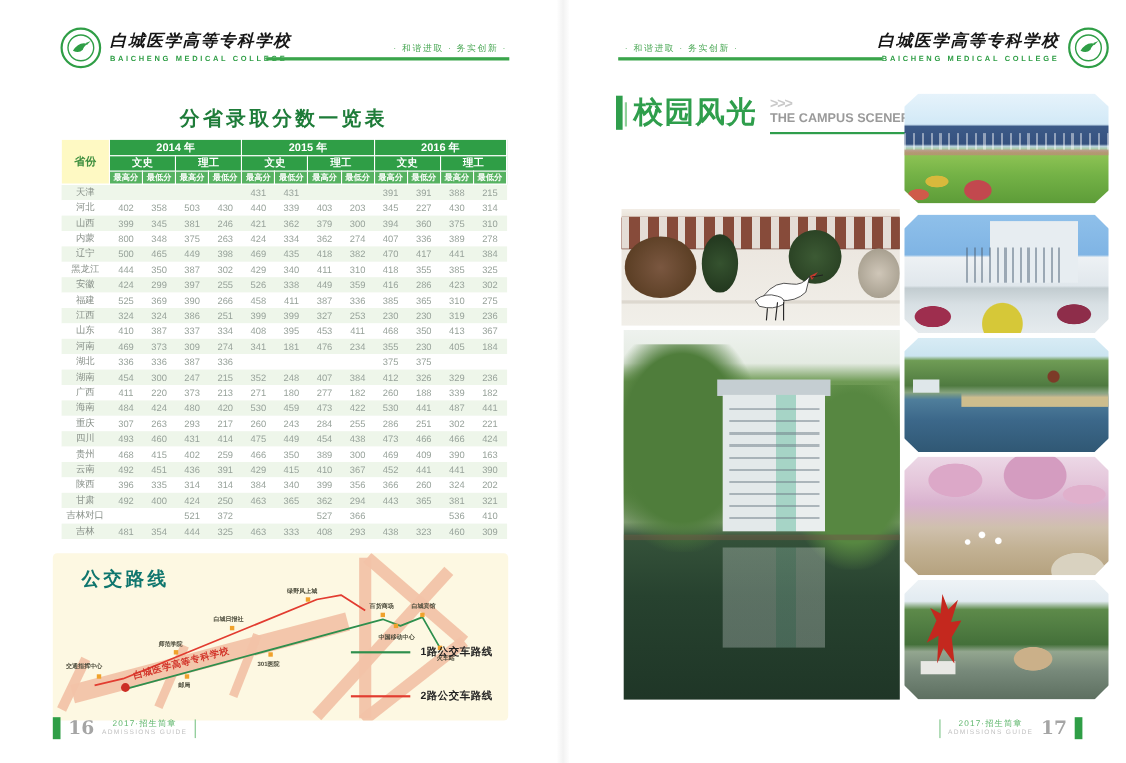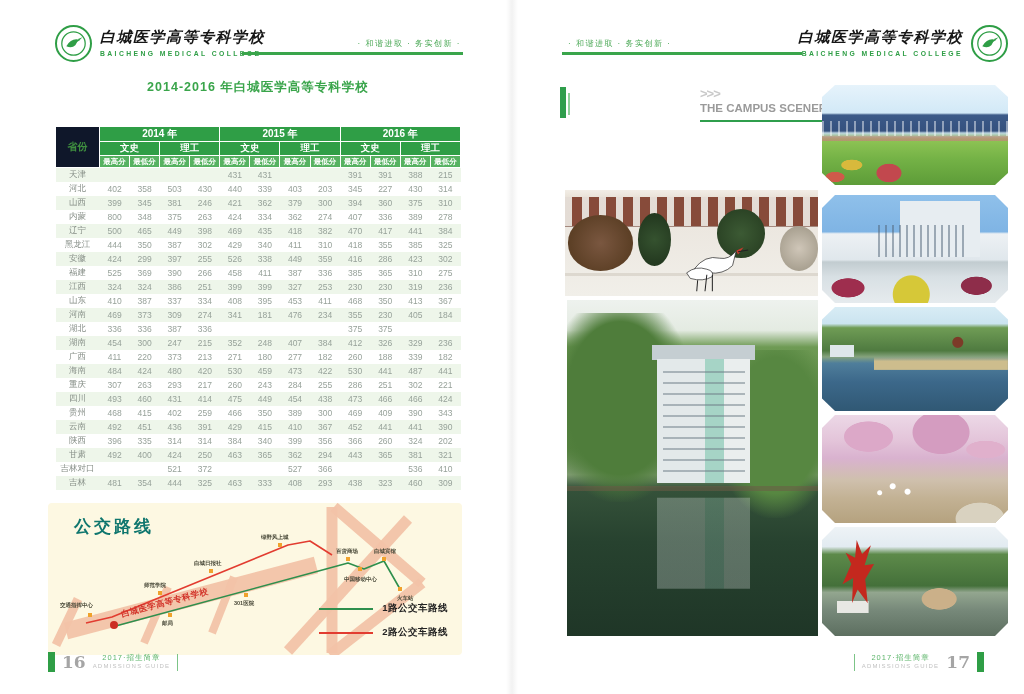--- a/index.html
+++ b/index.html
@@ -36,40 +36,40 @@
             color:#3aa54b; font-size:12.5px; font-weight:bold; letter-spacing:1px; }
   .doc-t2 { position:absolute; left:55px; top:96px; width:406px; text-align:center;
             font-family:"DejaVu Serif", serif; color:#1e7c39; font-size:18px; font-weight:bold; letter-spacing:3px; }
   .score-table { position:absolute; left:55px; top:126px; width:406px;
                  border-collapse:collapse; table-layout:fixed; }
   .score-table th, .score-table td { padding:0; text-align:center; vertical-align:middle; }
   .score-table thead th { background:#2f9e46; color:#fff; border:1px solid #ffffff; font-weight:bold; }
   .score-table .yr  { font-size:10px;  height:15px;text-align:center; }
   .score-table .trk { font-size:9.5px; height:14px; }
   .score-table .sc  { background:#56b261; font-size:7.5px; height:12px; }
-  .score-table .prov-head { background:#0f172a; color:#3f8f3f; font-size:10px; width:44px; }
+  .score-table .prov-head { background:#fef9c3; color:#3f8f3f; font-size:10px; width:44px; }
   .score-table tbody td { font-size:8.5px; color:#97a29a; height:14px; }
   .score-table tbody td.prov { color:#878f88; }
   .score-table tbody tr:nth-child(odd)  { background:#eef6ea; }
   .score-table tbody tr:nth-child(even) { background:#ffffff; }
 
   
   .bus-box { position:absolute; left:48px; top:503px; width:414px; height:152px;
              background:#fdf8e2; border-radius:4px; }
   .bus-title { position:absolute; left:26px; top:12px; color:#0f766e; font-size:17px;
                font-weight:bold; letter-spacing:3px; }
   .bus-map { position:absolute; left:0; top:0; width:414px; height:152px; }
   .bus-map .road { stroke:#f2c3a8; fill:none; opacity:.95; }
   .bus-map .route-g { stroke:#2e8f4d; stroke-width:1.6; fill:none; stroke-linejoin:round; }
   .bus-map .route-r { stroke:#e23c30; stroke-width:1.6; fill:none; stroke-linejoin:round; }
   .bus-map .stop-label { font-size:5.5px; font-weight:bold; fill:#4a4a3a; font-family:"Liberation Sans",sans-serif; }
   .bus-map .school-label { font-size:8.5px; font-weight:bold; fill:#d2342a; letter-spacing:.5px;
                            font-family:"Liberation Sans",sans-serif; }
   .bus-legend { position:absolute; right:14px; bottom:16px; }
-  .leg-row { display:flex; align-items:center; margin-top:11px; }
+  .leg-row { display:flex; align-items:center; margin-top:27px; }
   .leg-line { display:inline-block; width:54px; height:2px; margin-right:9px; }
   .leg-label { font-size:9.5px; font-weight:bold; color:#222; letter-spacing:.5px; }
 
   
   .footer { position:absolute; bottom:22px; display:flex; align-items:center; gap:7px; }
   .footer-l { left:48px; }
   .footer-r { right:40px; }
   .f-bar { width:7px; height:20px; background:#2f9e46; }
   .f-num { font-family:"DejaVu Serif", serif; font-weight:bold; font-size:17px; color:#a5a5a5; }
   .f-ed  { text-align:center; line-height:1.3; }
@@ -183,21 +183,21 @@
       </svg>
     </div>
     <div class="names">
       <div class="name-cn">白城医学高等专科学校</div>
       <div class="name-en">BAICHENG MEDICAL COLLEGE</div>
     </div>
     <div class="motto">· 和谐进取 · 务实创新 ·</div>
     <div class="rule"></div>
   </div>
 
-  <div class="doc-t1">2014-2016 年白城医学高等专科学校</div>
+  <div class="doc-t2">分省录取分数一览表</div>
 
   <table class="score-table">
     <thead>
       <tr>
         <th rowspan="3" class="prov-head">省份</th>
         <th colspan="4" class="yr">2014 年</th>
         <th colspan="4" class="yr">2015 年</th>
         <th colspan="4" class="yr">2016 年</th>
       </tr>
       <tr>
@@ -485,21 +485,21 @@
           <td>415</td>
           <td>402</td>
           <td>259</td>
           <td>466</td>
           <td>350</td>
           <td>389</td>
           <td>300</td>
           <td>469</td>
           <td>409</td>
           <td>390</td>
-          <td>343</td>
+          <td>163</td>
         </tr>
         <tr>
           <td class="prov">云南</td>
           <td>492</td>
           <td>451</td>
           <td>436</td>
           <td>391</td>
           <td>429</td>
           <td>415</td>
           <td>410</td>
@@ -645,20 +645,21 @@
       <svg viewBox="0 0 30 30">
         <circle cx="15" cy="15" r="13" fill="none" stroke="#2f9e46" stroke-width="1.4"></circle>
         <path d="M7 18 Q13 8 22 11 Q18 13 17 17 Q13 21 7 18 Z" fill="#2f9e46"></path>
         <path d="M20 10 L25 8 L21 12 Z" fill="#2f9e46"></path>
       </svg>
     </div>
   </div>
 
   <div class="sec">
     <div class="sec-bar"></div>
+    <div class="sec-title">校园风光</div>
     <div class="sec-arrows">&gt;&gt;&gt;</div>
     <div class="sec-sub">THE CAMPUS SCENERY</div>
     <div class="sec-underline"></div>
   </div>
 
 
   <div class="photo ph-winter">
     <div class="w-bld"></div>
     <div class="blob wb1"></div>
     <div class="blob wb2"></div>

